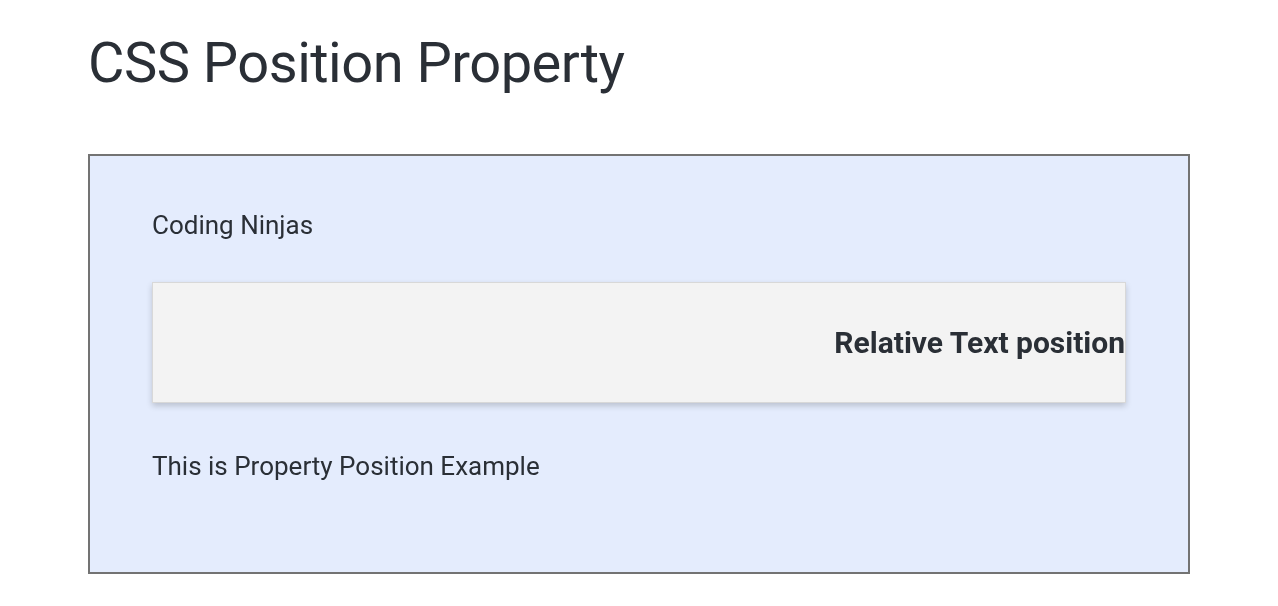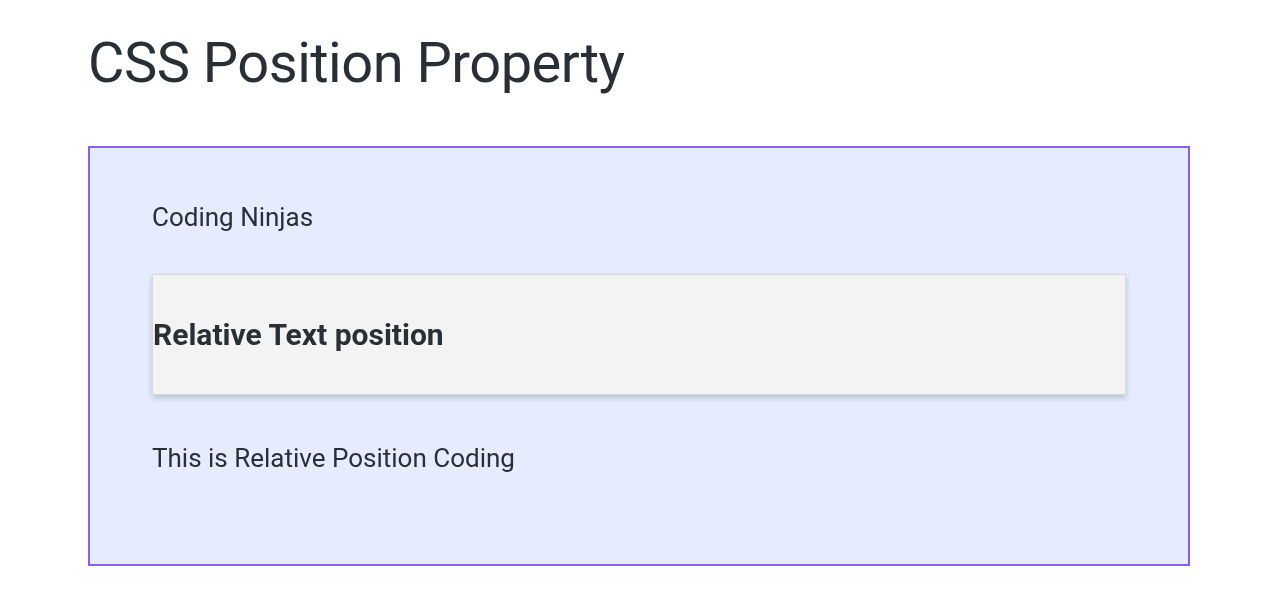--- a/index.html
+++ b/index.html
@@ -15,38 +15,38 @@
       overflow: hidden;
     }
     .page-heading {
       font-size: 56px;
       font-weight: 400;
       color: #2a2f36;
       padding: 30px 0 30px 88px;
       letter-spacing: -0.5px;
     }
     .demo-container {
-      margin: 20px 88px 0 88px;
-      border: 2px solid #8b5cf6;
+      margin: 28px 88px 0 88px;
+      border: 2px solid #737373;
       background: #e4ecfd;
       padding: 54px 62px 60px 62px;
       min-height: 420px;
     }
     .brand-label {
       font-size: 26px;
       color: #2a2f36;
       font-weight: 400;
       margin-bottom: 42px;
     }
     .relative-card {
       background: #f3f3f3;
       border: 1px solid #d8d8d8;
       box-shadow: 0 3px 6px rgba(0,0,0,0.18);
       padding: 42px 0;
-      text-align: left;
+      text-align: right;
       margin-bottom: 48px;
     }
     .relative-card-text {
       font-size: 30px;
       font-weight: 700;
       color: #2a2f36;
     }
     .description-text {
       font-size: 26px;
       color: #2a2f36;
@@ -56,14 +56,14 @@
 </head>
 <body>
 
 <h1 class="page-heading">CSS Position Property</h1>
 
 <div class="demo-container">
   <div class="brand-label">Coding Ninjas</div>
   <div class="relative-card">
     <div class="relative-card-text">Relative Text position</div>
   </div>
-  <div class="description-text">This is Relative Position Coding</div>
+  <div class="description-text">This is Property Position Example</div>
 </div>
 
 </body></html>

